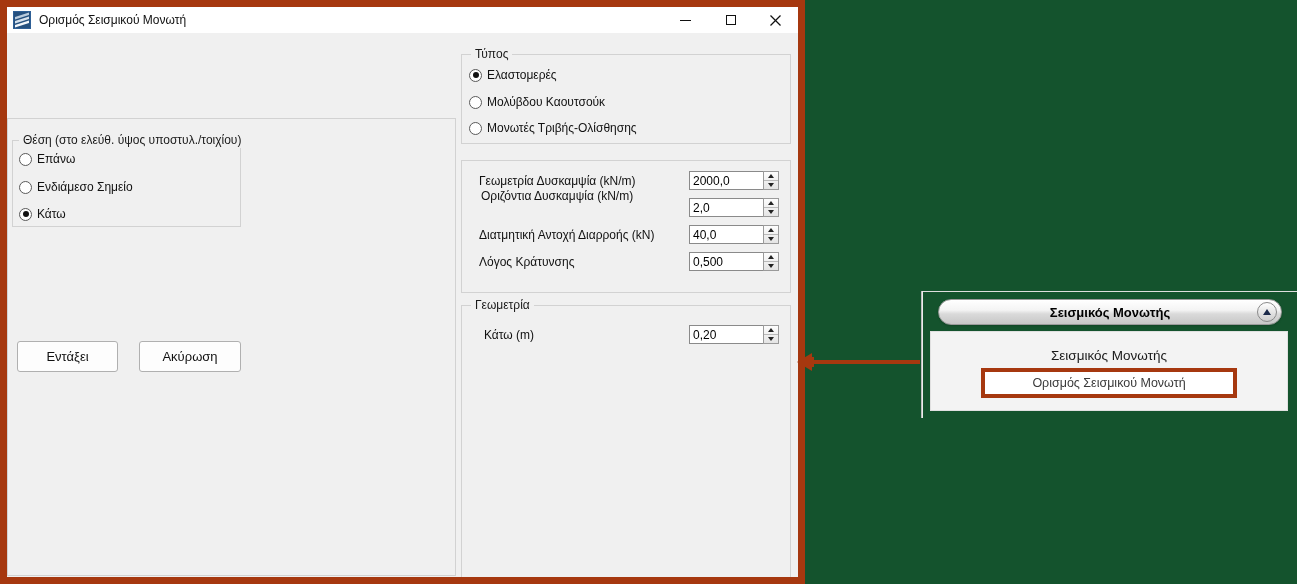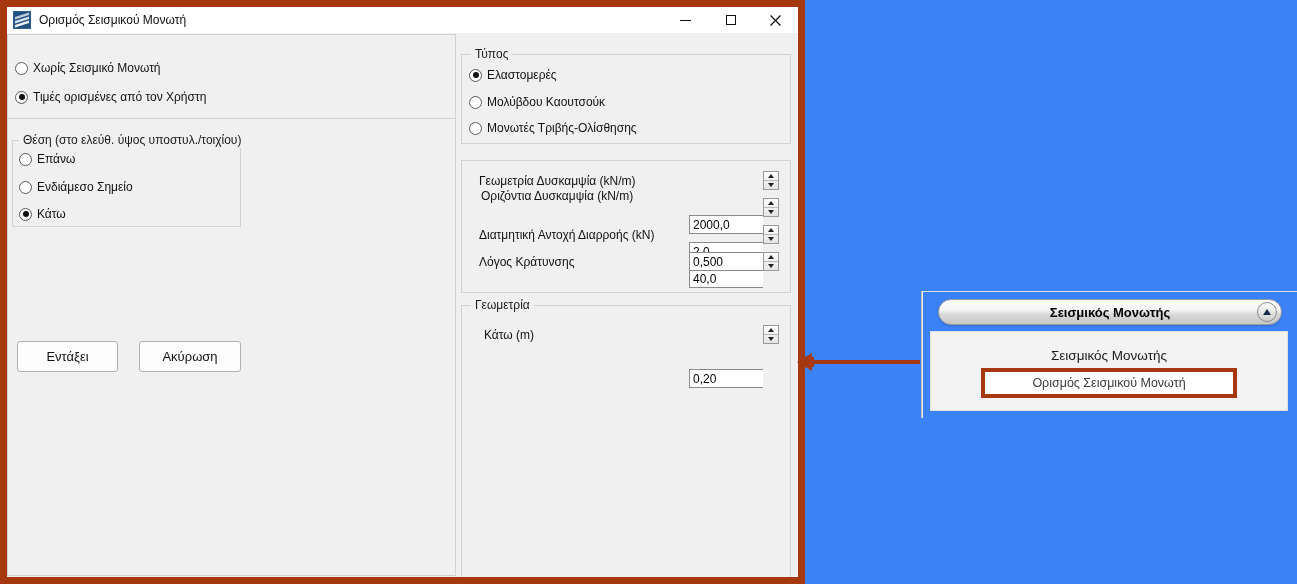--- a/index.html
+++ b/index.html
@@ -1,17 +1,17 @@
 <!DOCTYPE html>
 <html><head>
 <meta charset="utf-8">
 <style>
   html,body{margin:0;padding:0;background:#ffffff;}
   *{box-sizing:border-box;font-family:"Liberation Sans","DejaVu Sans",sans-serif;}
-  #stage{position:relative;width:1297px;height:584px;background:#3b82f6;overflow:hidden;}
+  #stage{position:relative;width:1297px;height:584px;background:#14532d;overflow:hidden;}
 
   
   .dialog{position:absolute;left:0;top:0;width:805px;height:584px;background:#f0f0f0;}
   .red-frame{position:absolute;left:0;top:0;width:805px;height:584px;border:7px solid #a6380f;pointer-events:none;z-index:50;}
   .titlebar{position:absolute;left:7px;top:7px;width:791px;height:26px;background:#ffffff;display:flex;align-items:center;}
   .title-icon{margin-left:6px;width:18px;height:18px;flex:0 0 auto;}
   .title-text{margin-left:8px;font-size:12px;color:#101010;white-space:nowrap;}
   .win-controls{position:absolute;right:0;top:0;height:26px;display:flex;}
   .win-btn{width:45px;height:26px;display:flex;align-items:center;justify-content:center;cursor:default;}
   .glyph-min{width:11px;height:1px;background:#111;}
@@ -25,21 +25,21 @@
 
   
   .radio-row{position:absolute;display:flex;align-items:center;cursor:default;}
   .radio{width:13px;height:13px;border-radius:50%;border:1px solid #5a5a5a;background:#fff;position:relative;flex:0 0 auto;}
   .radio.checked::after{content:"";position:absolute;left:50%;top:50%;width:6px;height:6px;margin:-3px 0 0 -3px;border-radius:50%;background:#111;}
   .radio-label{margin-left:5px;font-size:12px;color:#111;white-space:nowrap;}
 
   
   .field-label{position:absolute;font-size:12px;color:#111;white-space:nowrap;}
   .num-wrap{position:absolute;display:flex;height:19px;}
-  .num-input{width:74px;height:19px;border:1px solid #8a8a8a;border-right:none;background:#fff;font-size:12px;padding:0 3px;color:#000;outline:none;margin-top:44px;}
+  .num-input{width:74px;height:19px;border:1px solid #8a8a8a;border-right:none;background:#fff;font-size:12px;padding:0 3px;color:#000;outline:none;}
   .spinner{width:16px;height:19px;border:1px solid #9a9a9a;display:flex;flex-direction:column;background:linear-gradient(180deg,#fdfdfd,#e4e4e4);}
   .spin{flex:1;display:flex;align-items:center;justify-content:center;border-bottom:1px solid #b9b9b9;cursor:default;}
   .spin:last-child{border-bottom:none;}
   .tri-up{width:0;height:0;border-left:3px solid transparent;border-right:3px solid transparent;border-bottom:4px solid #222;}
   .tri-down{width:0;height:0;border-left:3px solid transparent;border-right:3px solid transparent;border-top:4px solid #222;}
 
   
   .push-btn{position:absolute;width:101px;height:31px;background:#fdfdfd;border:1px solid #b0b0b0;border-radius:3px;font-size:13px;color:#111;display:flex;align-items:center;justify-content:center;cursor:default;}
 
   
@@ -93,30 +93,20 @@
       <div class="win-btn">
         <svg width="11" height="11" viewBox="0 0 11 11">
           <line x1="0.5" y1="0.5" x2="10.5" y2="10.5" stroke="#111" stroke-width="1.2"></line>
           <line x1="10.5" y1="0.5" x2="0.5" y2="10.5" stroke="#111" stroke-width="1.2"></line>
         </svg>
       </div>
     </div>
 
     <div class="client">
 
-      <div class="groupbox" style="left:0px;top:1px;width:449px;height:85px;">
-        <div class="radio-row" style="left:7px;top:26px;">
-          <span class="radio"></span>
-          <span class="radio-label">Χωρίς Σεισμικό Μονωτή</span>
-        </div>
-        <div class="radio-row" style="left:7px;top:55px;">
-          <span class="radio checked"></span>
-          <span class="radio-label">Τιμές ορισμένες από τον Χρήστη</span>
-        </div>
-      </div>
 
       <div class="groupbox" style="left:454px;top:21px;width:330px;height:90px;">
         <span class="gb-label">Τύπος</span>
         <div class="radio-row" style="left:7px;top:13px;">
           <span class="radio checked"></span>
           <span class="radio-label">Ελαστομερές</span>
         </div>
         <div class="radio-row" style="left:7px;top:40px;">
           <span class="radio"></span>
           <span class="radio-label">Μολύβδου Καουτσούκ</span>

